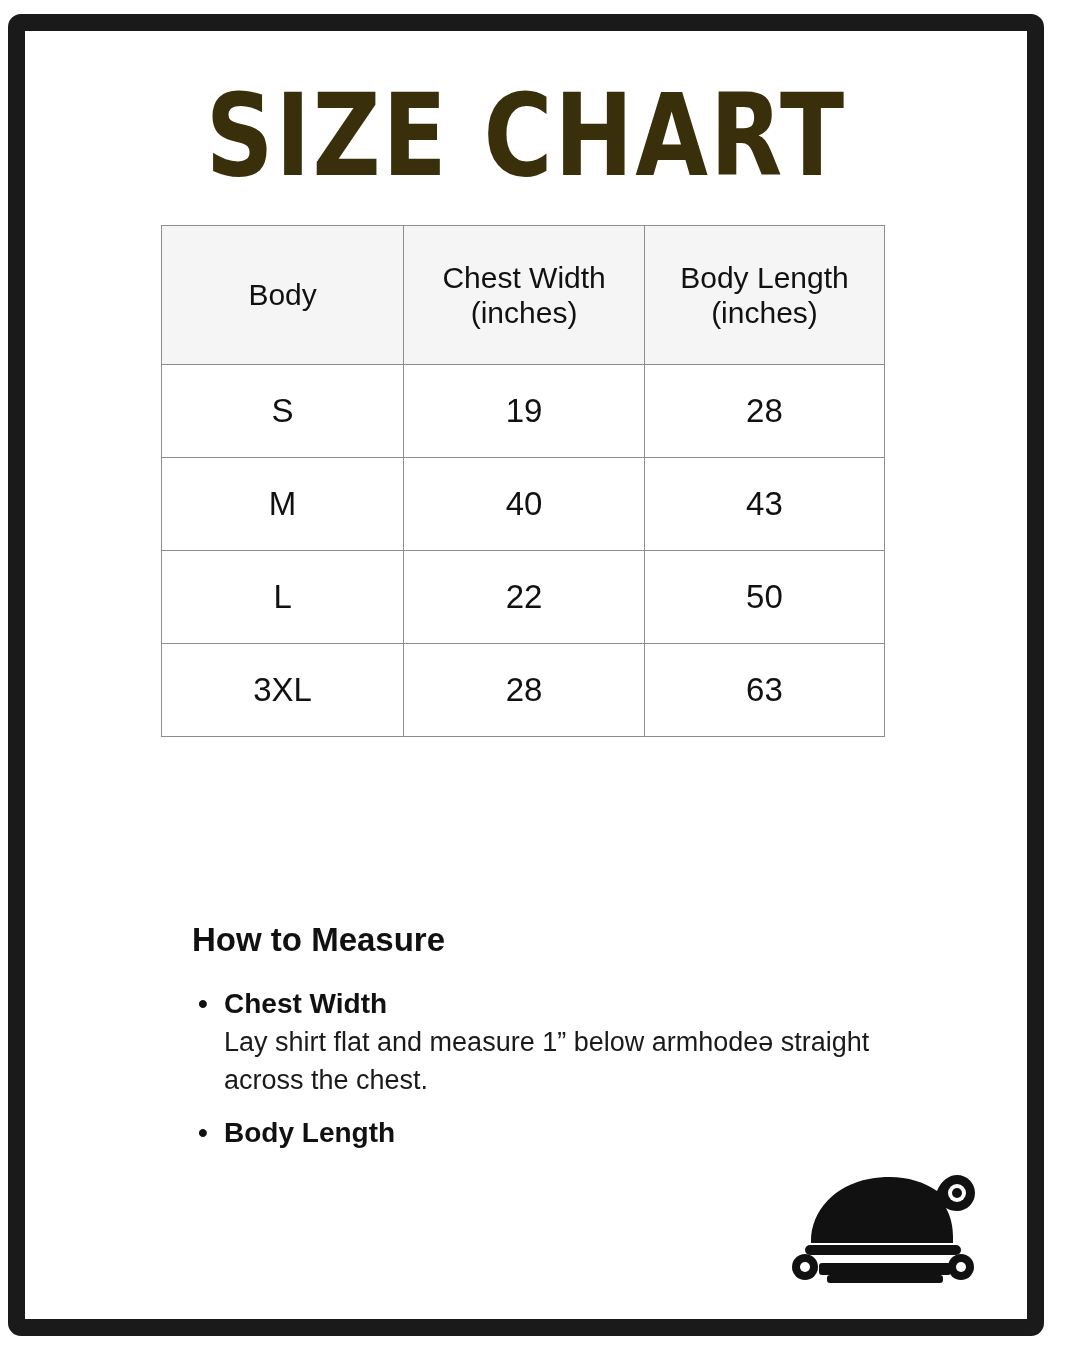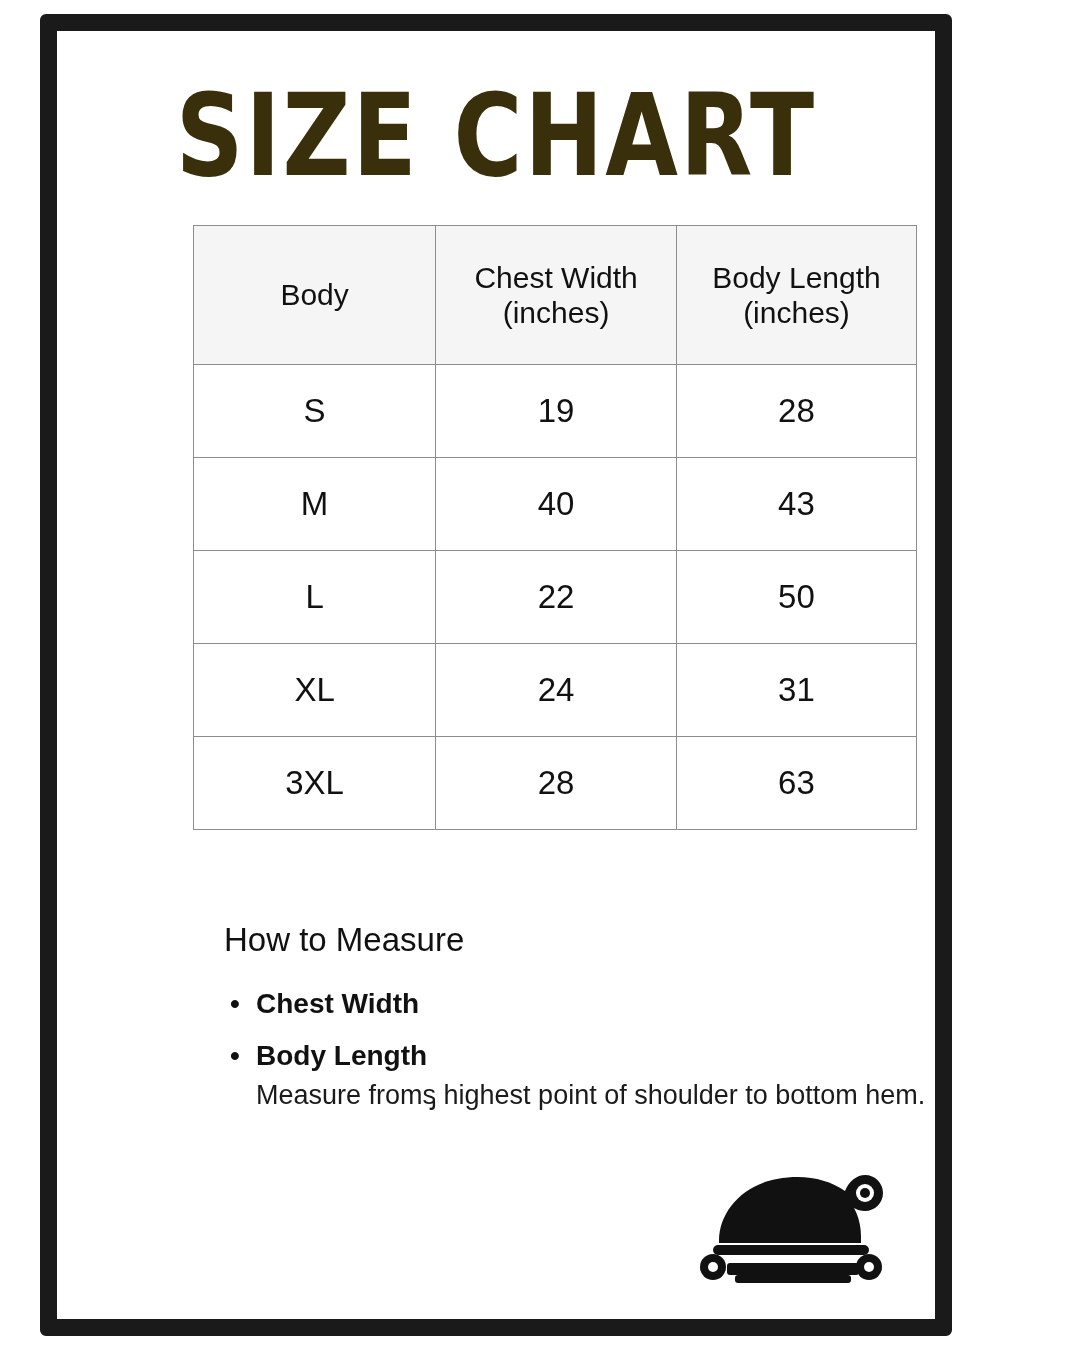--- a/index.html
+++ b/index.html
@@ -9,27 +9,27 @@
   body {
     width: 1080px;
     height: 1350px;
     background: #ffffff;
     font-family: "Liberation Sans", sans-serif;
     overflow: hidden;
   }
 
   .card {
     position: absolute;
-    left: 40px;
+    left: 8px;
     top: 14px;
-    width: 912px;
+    width: 1036px;
     height: 1322px;
     background: #ffffff;
     border: 17px solid #1a1a1a;
-    border-radius: 6px;
+    border-radius: 13px;
     box-sizing: border-box;
   }
 
   .inner {
     position: absolute;
     left: 0;
     top: 0;
     right: 0;
     bottom: 0;
     padding: 0;
@@ -81,21 +81,21 @@
   }
   table.size-table col.c1 { width: 33.5%; }
   table.size-table col.c2 { width: 33.3%; }
   table.size-table col.c3 { width: 33.2%; }
 
   .howto-title {
     position: absolute;
     left: 167px;
     top: 890px;
     font-size: 33px;
-    font-weight: normal;
+    font-weight: bold;
     color: #111111;
   }
 
   .measure-list {
     position: absolute;
     left: 167px;
     top: 955px;
     width: 725px;
   }
   .measure-item {
@@ -171,47 +171,42 @@
           <td>M</td>
           <td>40</td>
           <td>43</td>
         </tr>
         <tr>
           <td>L</td>
           <td>22</td>
           <td>50</td>
         </tr>
         <tr>
-          <td>XL</td>
-          <td>24</td>
-          <td>31</td>
-        </tr>
-        <tr>
           <td>3XL</td>
           <td>28</td>
           <td>63</td>
         </tr>
       </tbody>
     </table>
 
     <div class="howto-title">How to Measure</div>
 
     <div class="measure-list">
       <div class="measure-item">
         <div class="measure-head">
           <span class="bullet">•</span>
           <span>Chest Width</span>
         </div>
+        <div class="measure-text">Lay shirt flat and measure 1” below armhodeǝ straight across the chest.</div>
       </div>
       <div class="measure-item">
         <div class="measure-head">
           <span class="bullet">•</span>
           <span>Body Length</span>
         </div>
-        <div class="measure-text">Measure fromᶊ highest point of shoulder to bottom hem.</div>
       </div>
     </div>
 
     <div class="logo">
       <svg viewBox="0 0 190 130" width="190" height="130" xmlns="http://www.w3.org/2000/svg">
         <g fill="#111111">
           <path d="M20 78 C20 48 44 22 78 16 C106 11 128 16 146 28 C150 18 158 12 166 12 C176 12 184 20 184 30 C184 40 176 48 166 48 C162 48 158 47 155 45 C160 54 162 64 162 74 L162 80 L20 80 Z"></path>
           <circle cx="166" cy="30" r="9" fill="#ffffff"></circle>
           <circle cx="166" cy="30" r="5" fill="#111111"></circle>
           <rect x="14" y="82" width="156" height="10" rx="5"></rect>

